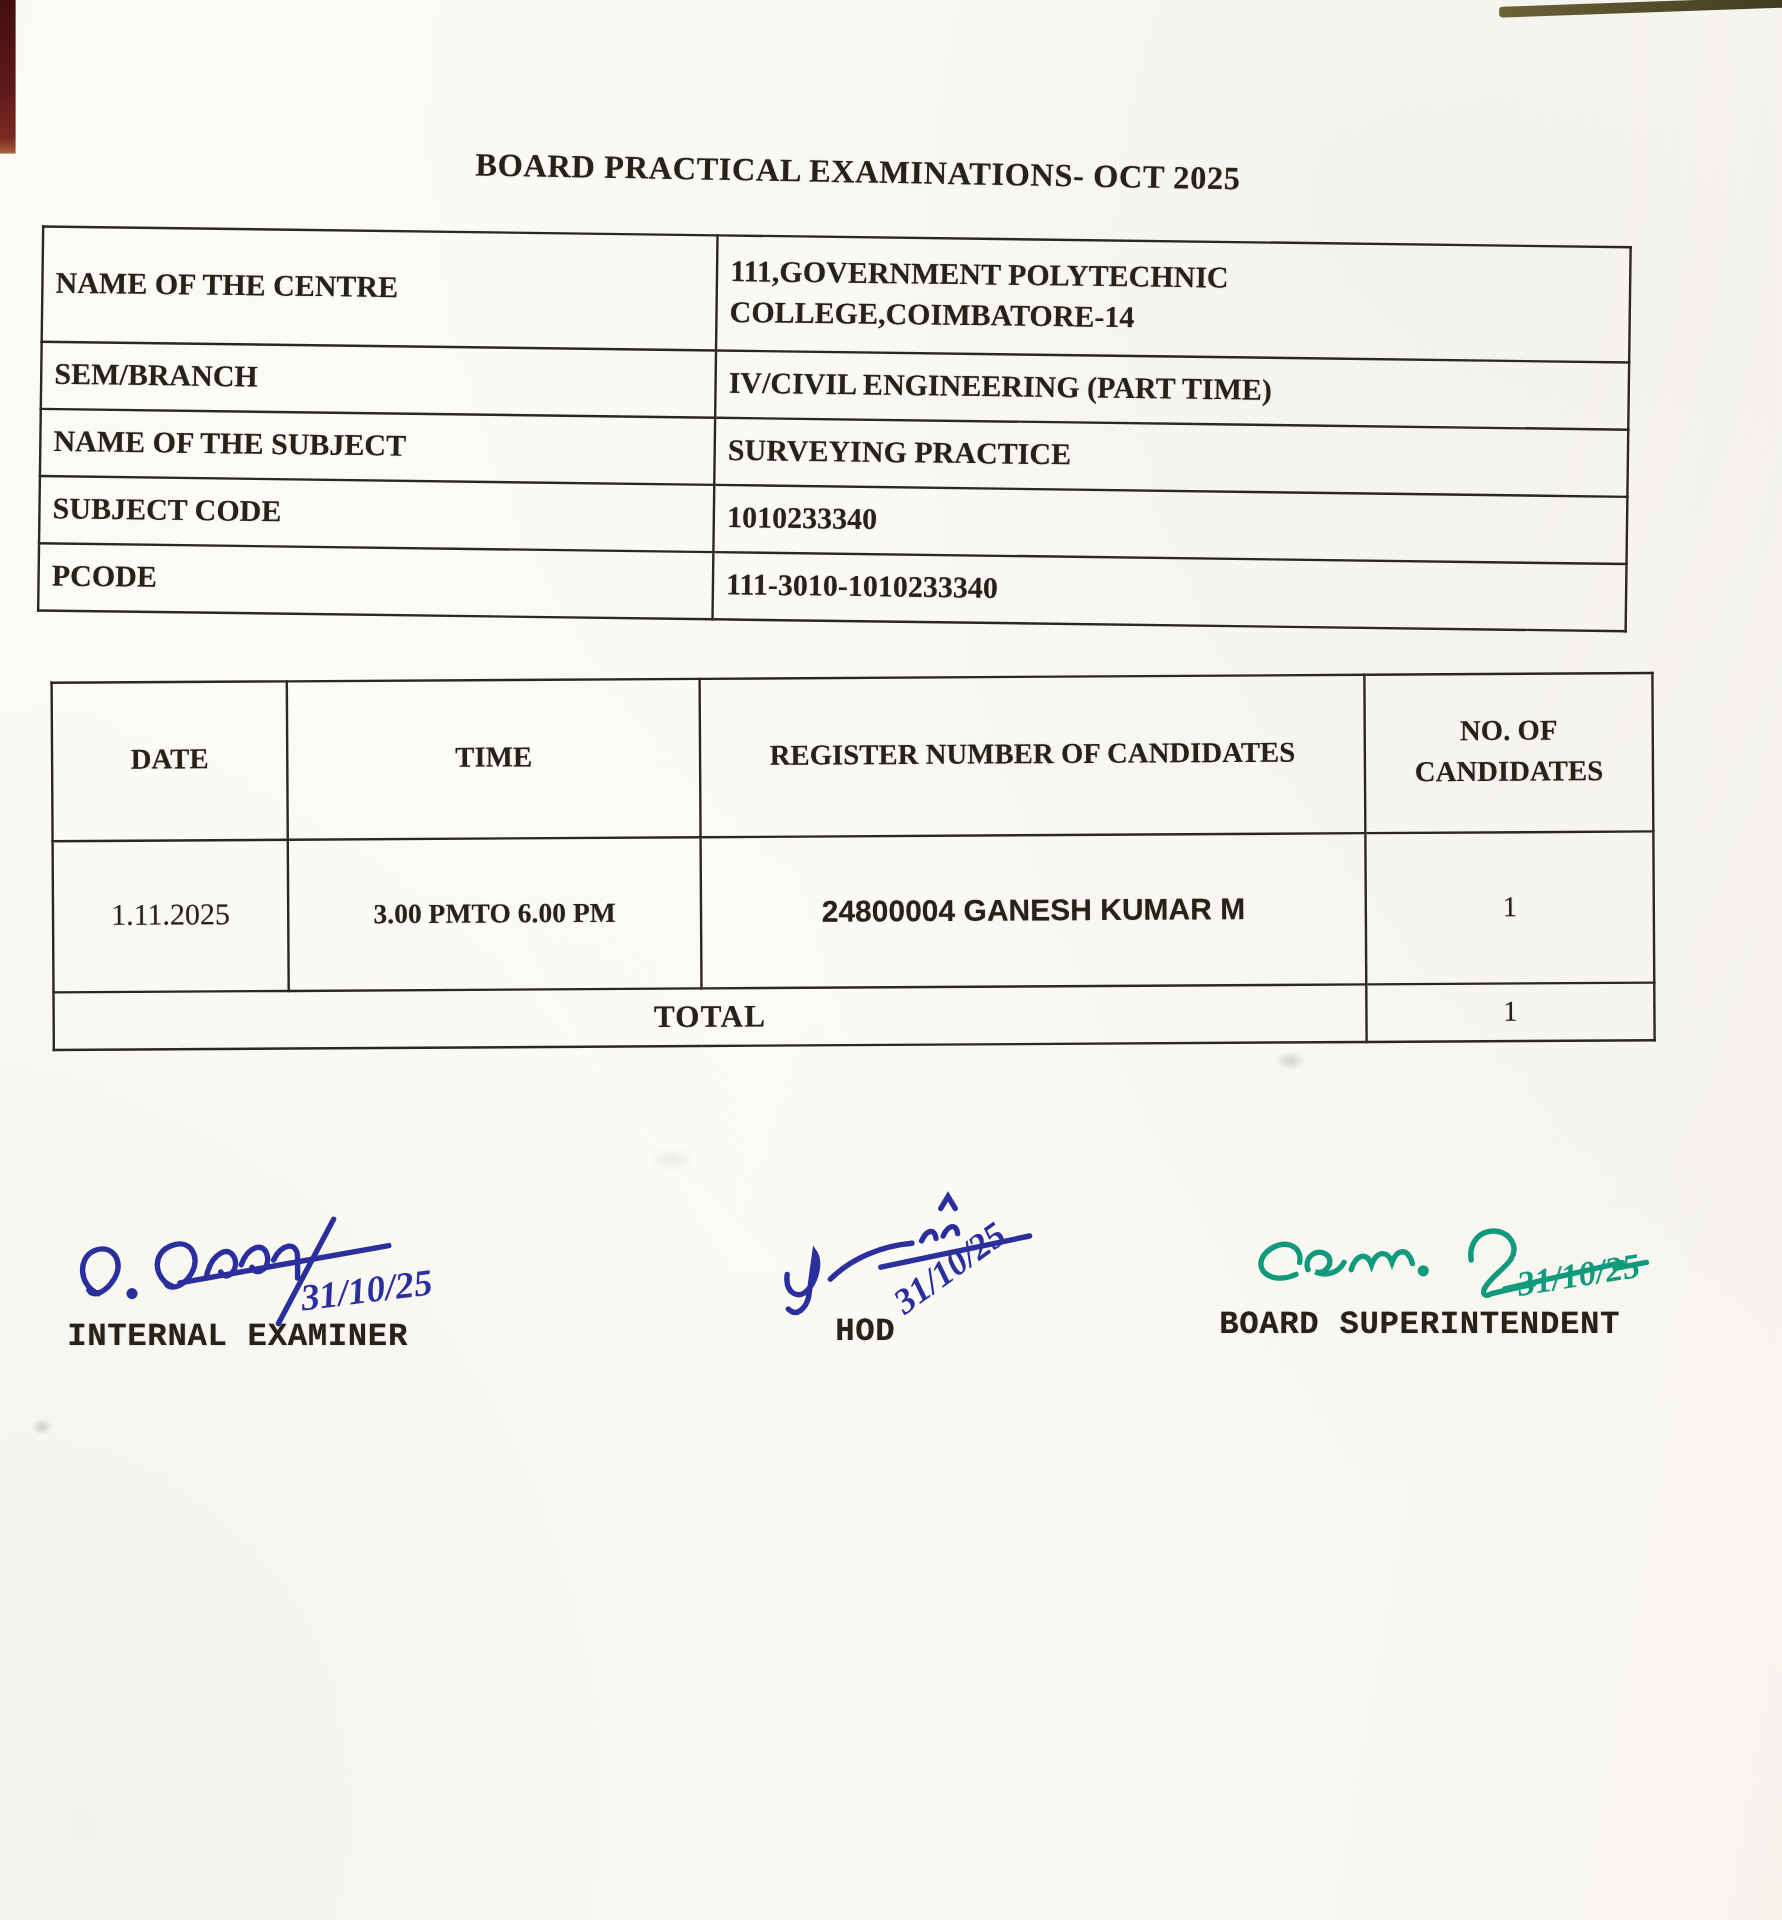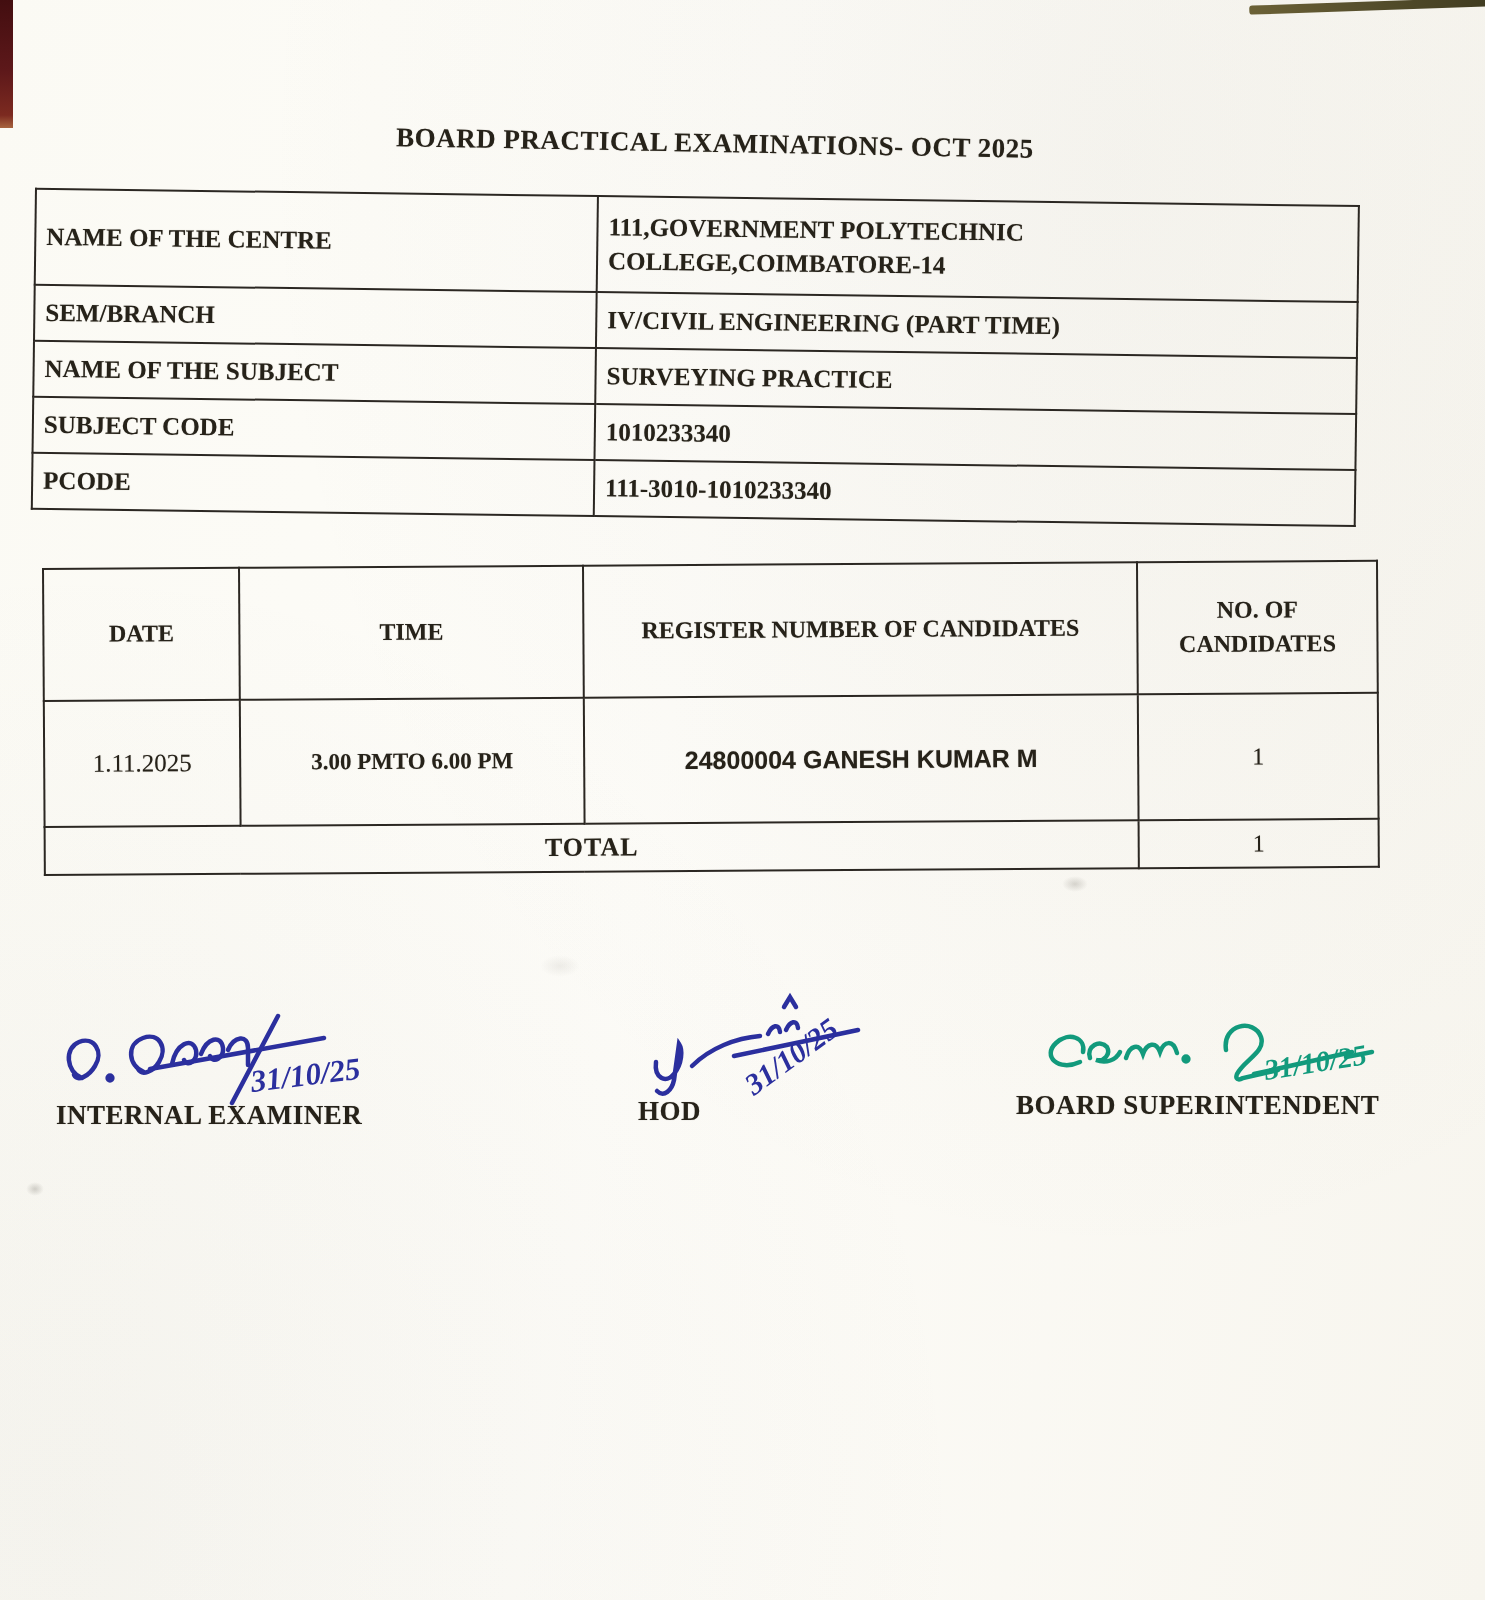--- a/index.html
+++ b/index.html
@@ -65,26 +65,26 @@
   .row-data td { height:122px; }
   .cell-date { font-size:25px; font-weight:500; }
   .cell-time { font-size:23px; font-weight:600; }
   .cell-reg  { font-family:"Liberation Sans","DejaVu Sans",sans-serif; font-size:25px; font-weight:600; }
   .cell-count{ font-size:24px; font-weight:500; }
   .row-total td { height:44px; }
   .total-lbl { font-size:26px; font-weight:bold; letter-spacing:1px; }
   .total-val { font-size:24px; font-weight:500; }
 
   .sig { position:absolute; }
-  .sig-label { font-size:27px; font-weight:600; letter-spacing:0.5px; }
+  .sig-label { font-size:27px; font-weight:600; letter-spacing:0.5px;font-family:Liberation Mono, monospace; }
   .sig svg { display:block; }
   .sig-left  { left:52px;  top:1002px; }
   .sig-left  .sig-label { margin-left:4px; margin-top:-6px; }
   .sig-mid   { left:638px; top:992px; }
-  .sig-mid   .sig-label { margin-top:-14px; }
+  .sig-mid   .sig-label { margin-left:58px; margin-top:-14px; }
   .sig-right { left:1016px; top:1012px; }
   .sig-right .sig-label { margin-top:-4px; }
   .ink-date { font-style:italic; font-weight:600; }
 </style>
 </head>
 <body>
 
 <div class="canvas">
 
   <div class="edge-left"></div>

